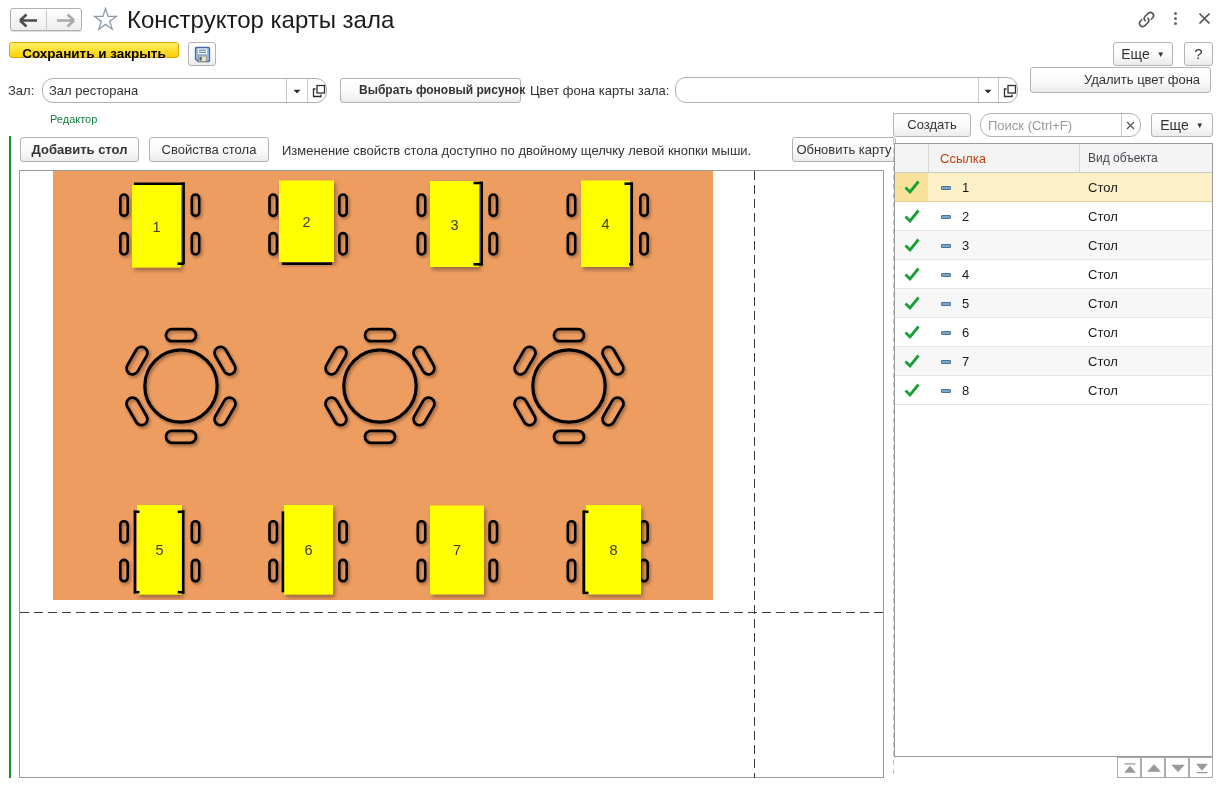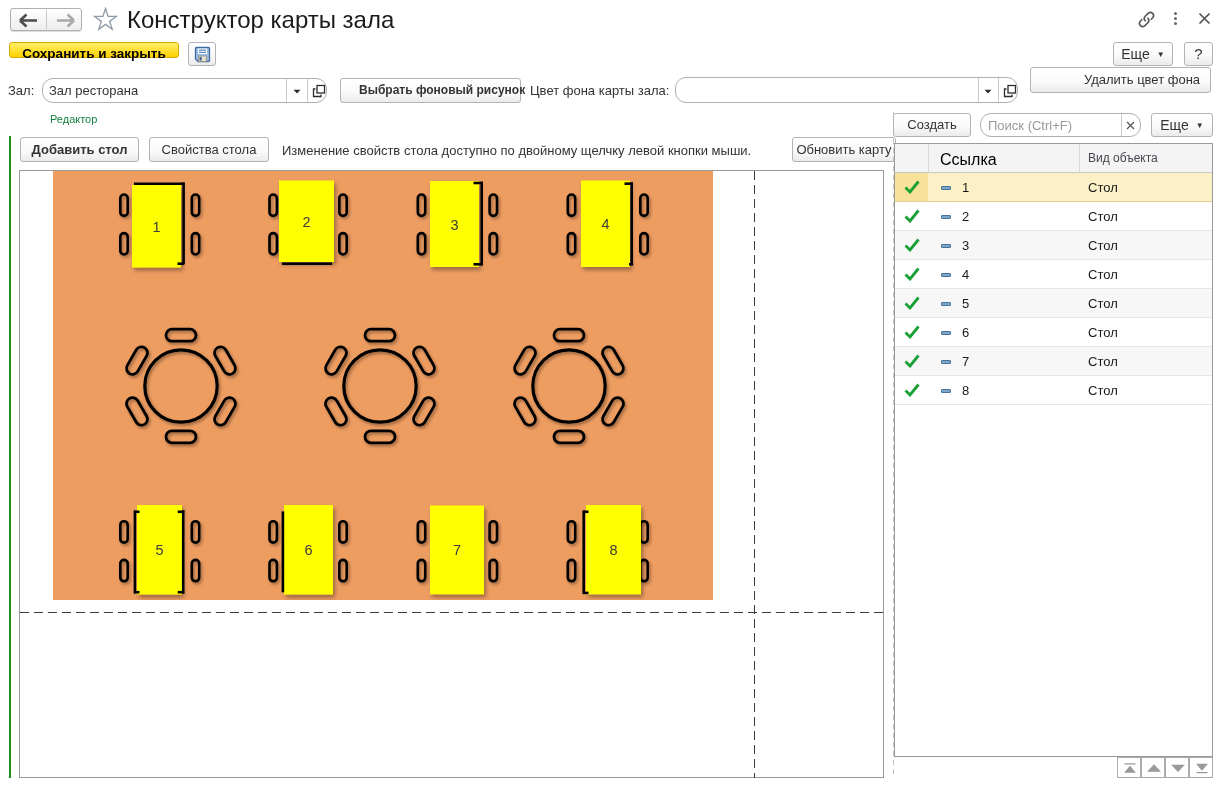--- a/index.html
+++ b/index.html
@@ -243,21 +243,21 @@
   <div class="abs" style="left:7px;top:4px;font-size:13px;color:#9a9a9a;">Поиск (Ctrl+F)</div>
   <div class="abs" style="left:140px;top:0px;width:1px;height:22px;background:#c9c9c9;"></div>
   <svg class="abs" style="left:145px;top:7px" width="9" height="9" viewBox="0 0 9 9">
       <path d="M1 1 L8 8 M8 1 L1 8" stroke="#555" stroke-width="1.2"></path>
     </svg>
 </div>
 <div class="btn" style="left:1151px;top:113px;width:62px;height:24px;line-height:22px;font-size:14px;">Еще<span style="font-size:8px;position:relative;top:-2px;margin-left:7px;">▼</span></div>
 
 <div class="abs" style="left:894px;top:143px;width:319px;height:614px;border:1px solid #9a9a9a;background:#fff;">
 <div class="abs" style="left:0;top:0;width:317px;height:29px;background:#f4f4f4;border-bottom:1px solid #c9c9c9;">
-      <div class="abs" style="left:45px;top:7px;font-size:16px;color:#000000;">Ссылка</div>
+      <div class="abs" style="left:45px;top:7px;font-size:13px;color:#c2410c;">Ссылка</div>
       <div class="abs" style="left:193px;top:7px;font-size:12px;color:#44454e;">Вид объекта</div>
     </div>
 <div class="abs" style="left:33px;top:0;width:1px;height:261px;background:#d9d9d9;"></div>
 <div class="abs" style="left:184px;top:0;width:1px;height:261px;background:#d9d9d9;"></div>
 <div class="abs" style="left:0;top:29px;width:317px;height:29px;background:#FBF0C6;border-bottom:1px solid #e3d092;">
       <div class="abs" style="left:0;top:0;width:33px;height:28px;background:#F8E198;">
         <svg class="abs" style="left:9px;top:7px" width="16" height="14" viewBox="0 0 16 14">
           <path d="M1.5 7.5 L6 12 L14.5 1.5" fill="none" stroke="#18a035" stroke-width="2.8"></path>
         </svg>
       </div>

